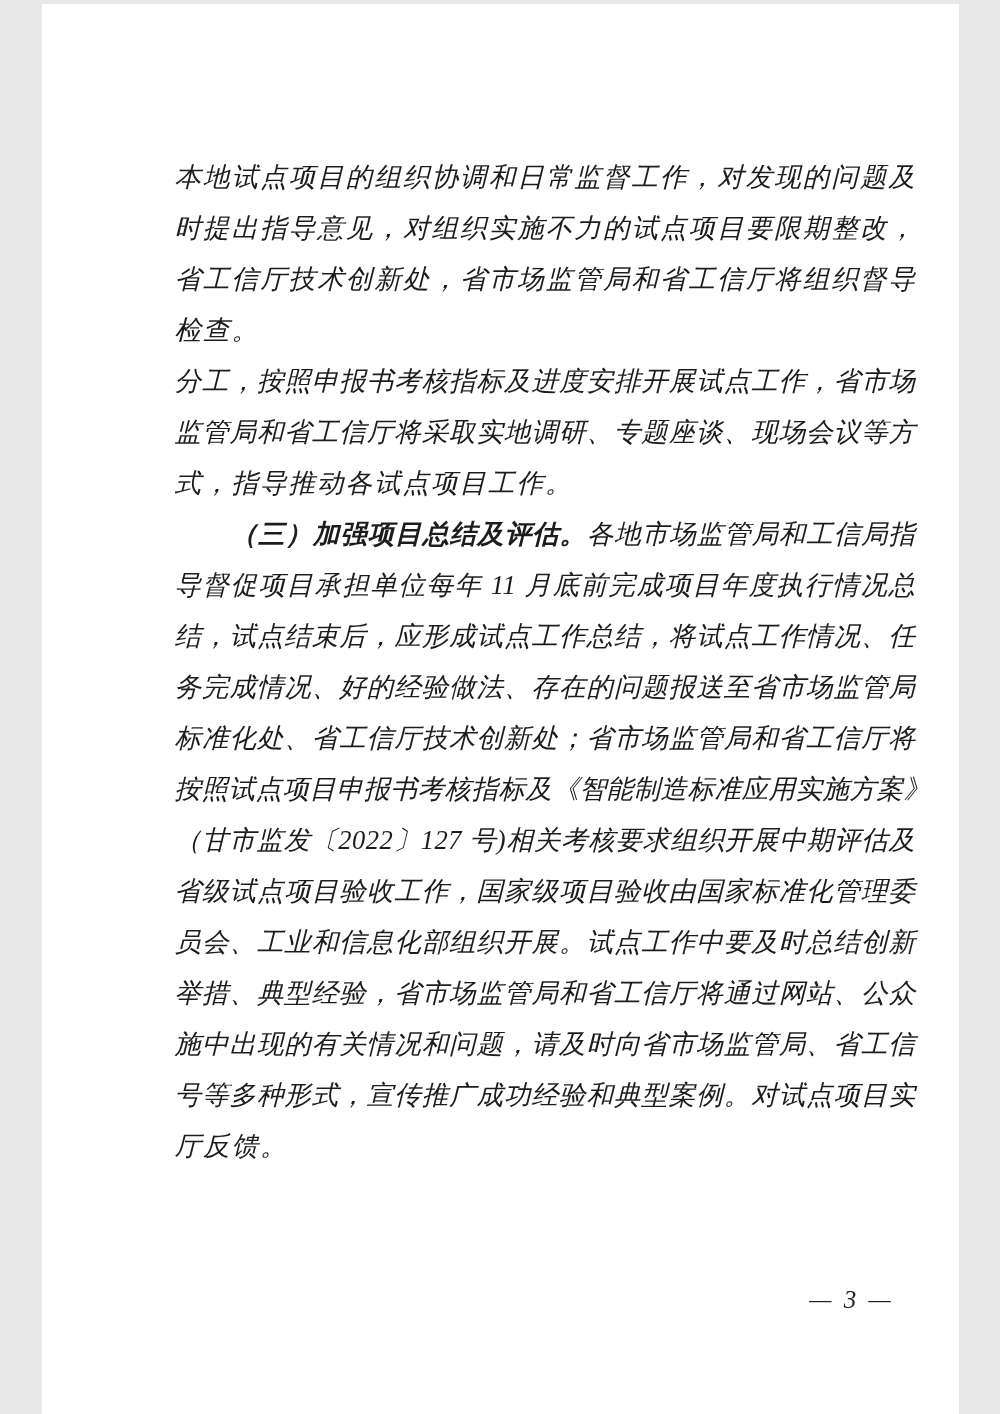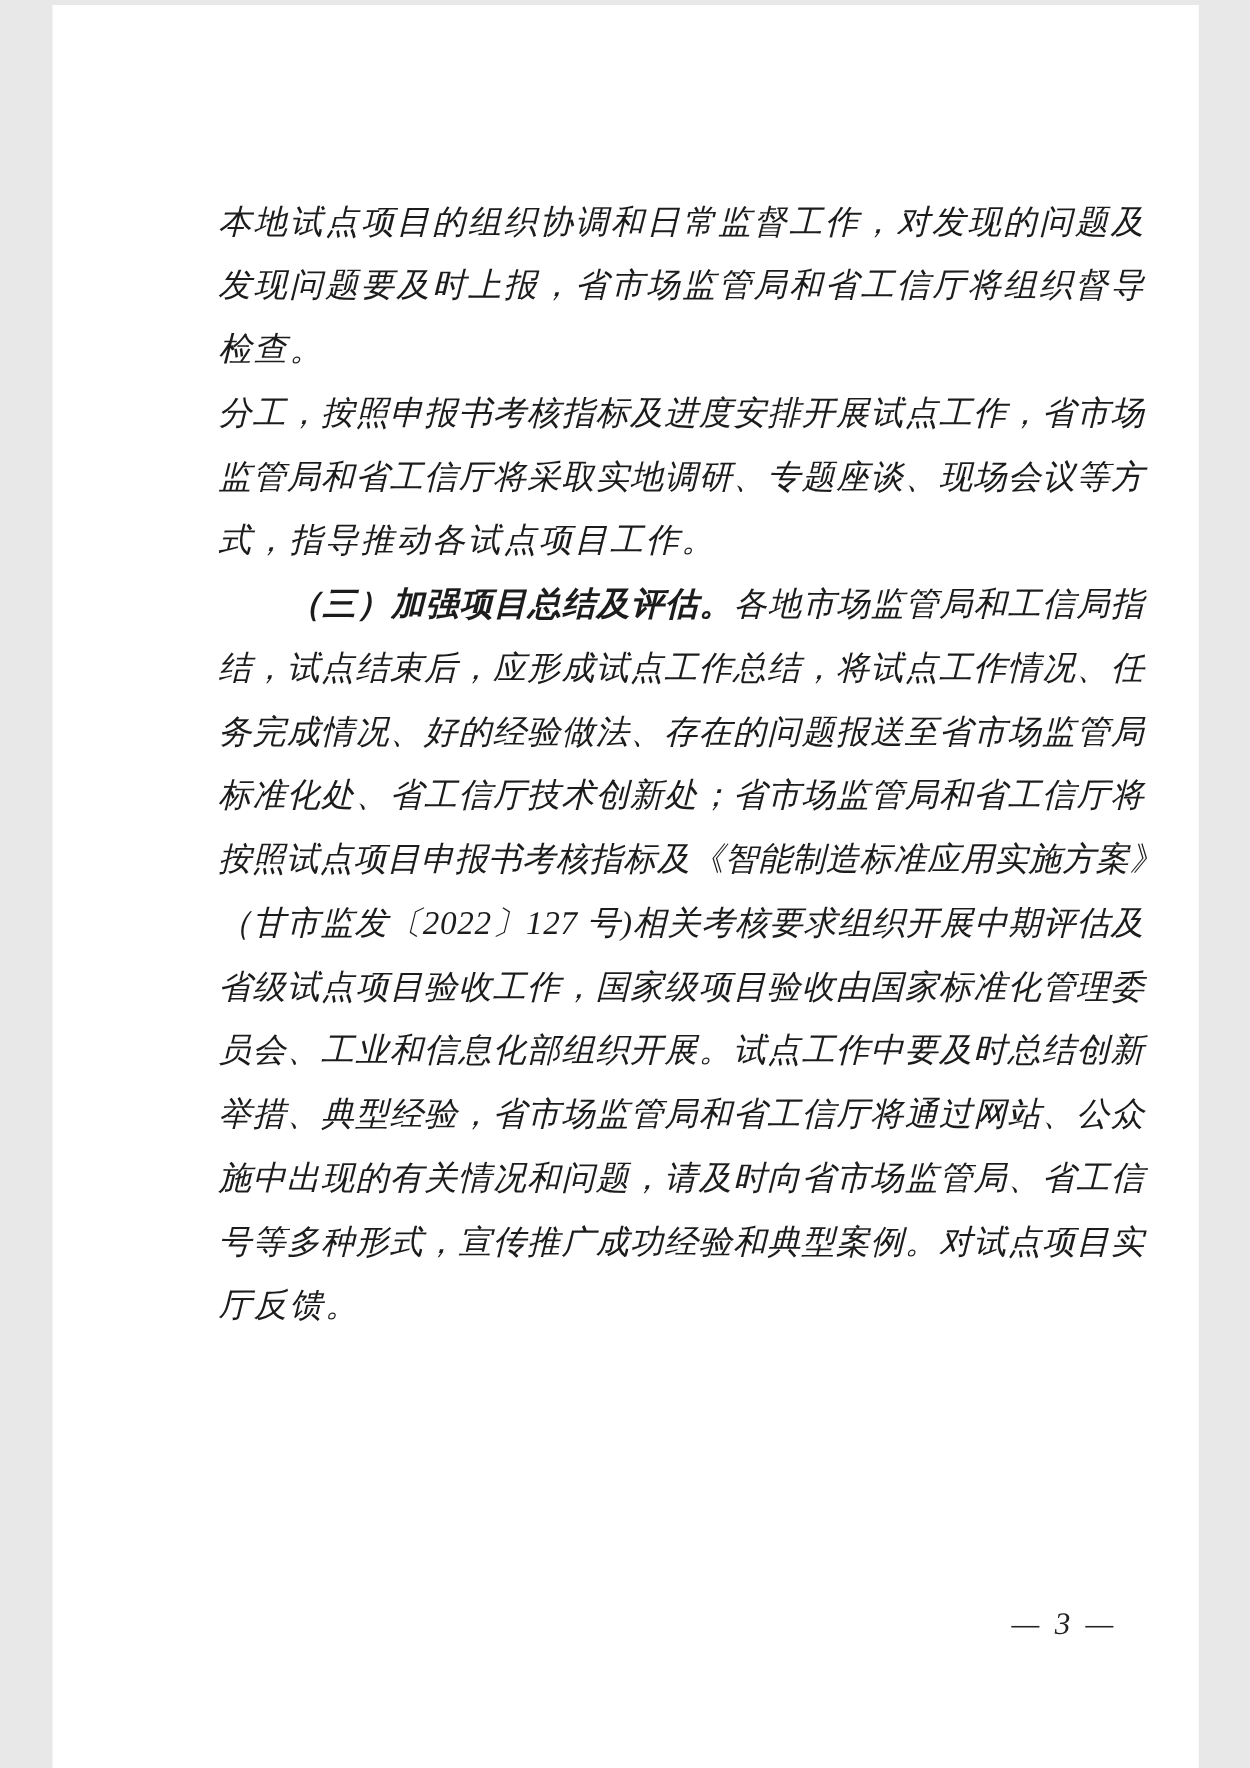--- a/index.html
+++ b/index.html
@@ -59,28 +59,30 @@
     white-space: nowrap;
   }
 </style>
 </head>
 <body>
 
 <div class="page">
   <div class="text-block">
 
     <div class="line"><span class="t">本地试点项目的组织协调和日常监督工作，对发现的问题及</span></div>
-    <div class="line"><span class="t">发现问题要及时上报，省市场监管局和省工信厅将组织督导</span></div>
+    <div class="line"><span class="t">时提出指导意见，对组织实施不力的试点项目要限期整改，</span></div>
+    <div class="line"><span class="t">省工信厅技术创新处，省市场监管局和省工信厅将组织督导</span></div>
     <div class="line end"><span class="t">检查。</span></div>
 
     <div class="line"><span class="t">分工，按照申报书考核指标及进度安排开展试点工作，省市场</span></div>
     <div class="line"><span class="t">监管局和省工信厅将采取实地调研、专题座谈、现场会议等方</span></div>
     <div class="line end"><span class="t">式，指导推动各试点项目工作。</span></div>
 
     <div class="line indent"><span class="b">（三）加强项目总结及评估。</span><span class="t">各地市场监管局和工信局指</span></div>
+    <div class="line"><span class="t">导督促项目承担单位每年 11 月底前完成项目年度执行情况总</span></div>
     <div class="line"><span class="t">结，试点结束后，应形成试点工作总结，将试点工作情况、任</span></div>
     <div class="line"><span class="t">务完成情况、好的经验做法、存在的问题报送至省市场监管局</span></div>
     <div class="line"><span class="t">标准化处、省工信厅技术创新处；省市场监管局和省工信厅将</span></div>
     <div class="line"><span class="t">按照试点项目申报书考核指标及《智能制造标准应用实施方案》</span></div>
     <div class="line"><span class="t">（甘市监发〔2022〕127 号)相关考核要求组织开展中期评估及</span></div>
     <div class="line"><span class="t">省级试点项目验收工作，国家级项目验收由国家标准化管理委</span></div>
     <div class="line"><span class="t">员会、工业和信息化部组织开展。试点工作中要及时总结创新</span></div>
     <div class="line"><span class="t">举措、典型经验，省市场监管局和省工信厅将通过网站、公众</span></div>
     <div class="line"><span class="t">施中出现的有关情况和问题，请及时向省市场监管局、省工信</span></div>
     <div class="line"><span class="t">号等多种形式，宣传推广成功经验和典型案例。对试点项目实</span></div>

